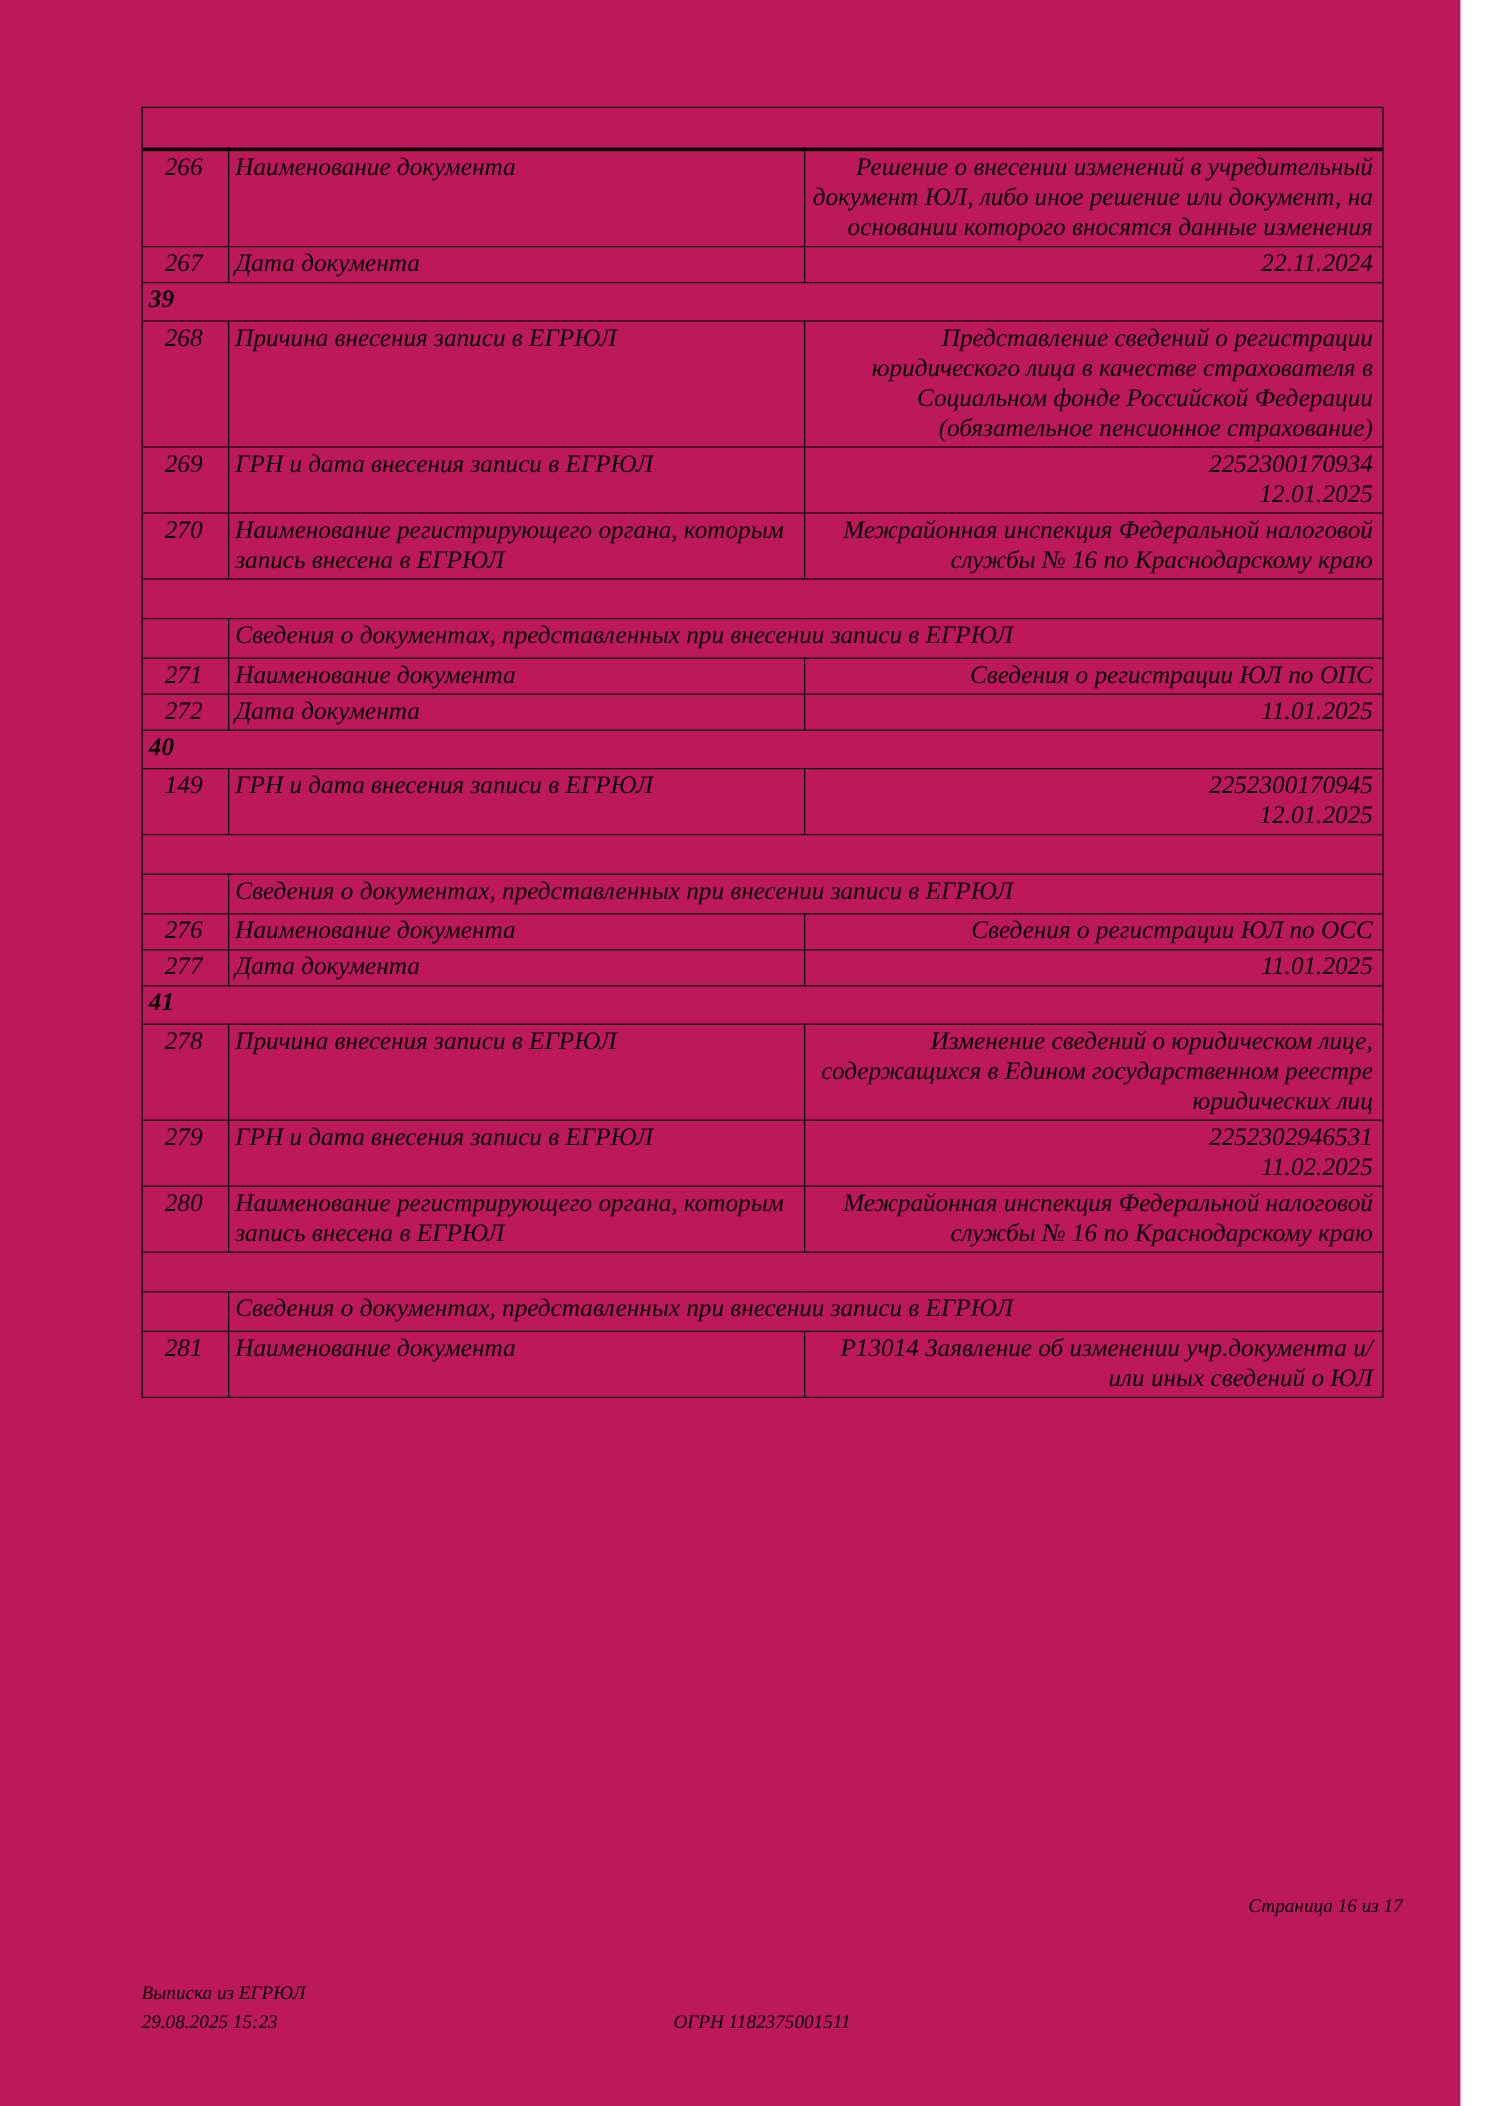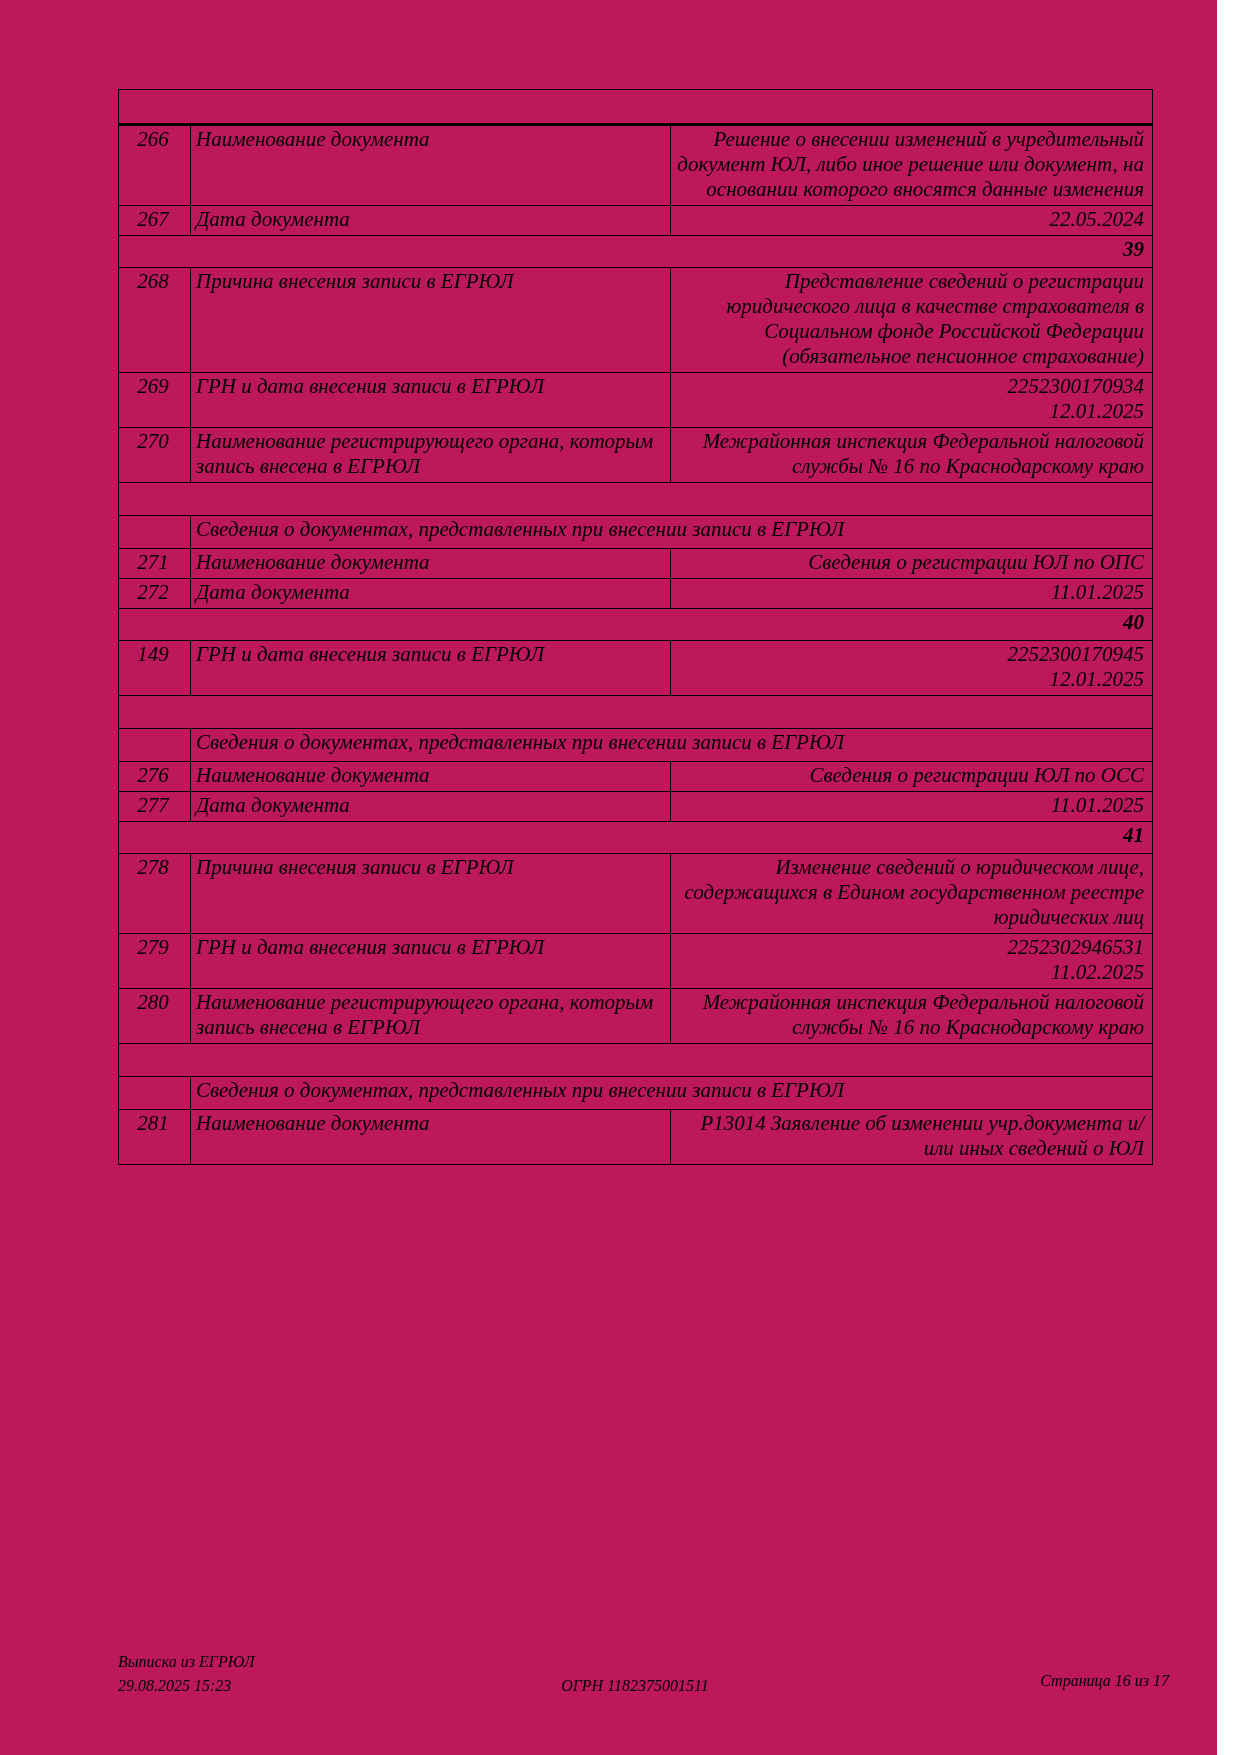--- a/index.html
+++ b/index.html
@@ -43,21 +43,21 @@
     text-align: right;
   }
   tr.row-empty td {
     height: 29px;
     border-bottom-width: 3px;
   }
   tr.row-spacer td {
     height: 28px;
   }
   tr.row-section td {
-    text-align: right;
+    text-align: left;
     font-weight: bold;
     height: 27px;
   }
   tr.row-subheader td.num {
     height: 28px;
   }
   .footer {
     position: absolute;
     left: 0;
     top: 0;
@@ -77,21 +77,21 @@
     position: absolute;
     left: 118px;
     top: 1674px;
     width: 1034px;
     text-align: center;
     line-height: 24px;
   }
   .footer-right {
     position: absolute;
     right: 71px;
-    top: 1669px;
+    top: 1577px;
     line-height: 24px;
     text-align: right;
   }
 </style>
 </head>
 <body>
 
 <div class="page">
 
   <table class="egrul">
@@ -105,21 +105,21 @@
           <td colspan="3"></td>
         </tr>
         <tr class="row-field">
           <td class="num">266</td>
           <td>Наименование документа</td>
           <td class="val">Решение о внесении изменений в учредительный документ ЮЛ, либо иное решение или документ, на основании которого вносятся данные изменения</td>
         </tr>
         <tr class="row-field">
           <td class="num">267</td>
           <td>Дата документа</td>
-          <td class="val">22.05.2024</td>
+          <td class="val">22.11.2024</td>
         </tr>
         <tr class="row-section">
           <td colspan="3">39</td>
         </tr>
         <tr class="row-field">
           <td class="num">268</td>
           <td>Причина внесения записи в ЕГРЮЛ</td>
           <td class="val">Представление сведений о регистрации юридического лица в качестве страхователя в Социальном фонде Российской Федерации (обязательное пенсионное страхование)</td>
         </tr>
         <tr class="row-field">

